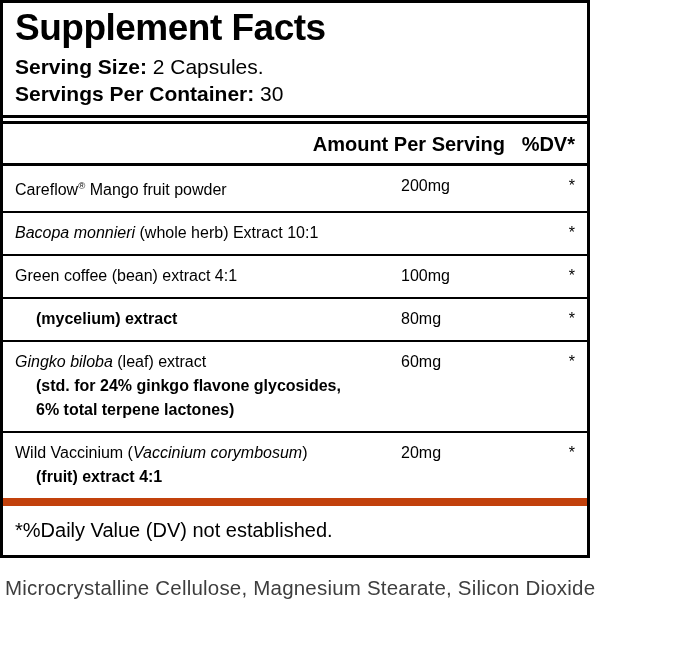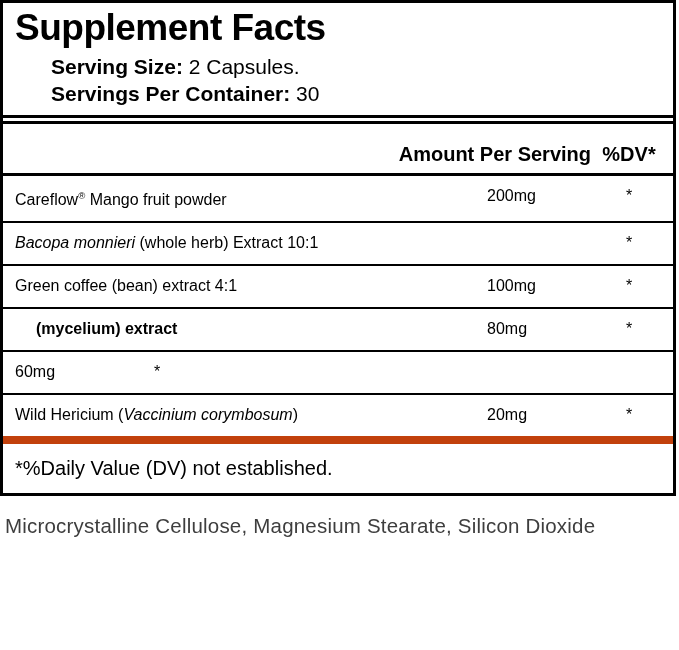--- a/index.html
+++ b/index.html
@@ -7,53 +7,53 @@
     padding: 0;
     background: #ffffff;
     width: 679px;
     height: 650px;
     overflow: hidden;
     font-family: "Liberation Sans", sans-serif;
     color: #000000;
   }
   .panel {
     box-sizing: border-box;
-    width: 676px;
+    width: 590px;
     border: 3px solid #000000;
     background: #ffffff;
   }
   
   .title-section { padding: 4px 12px 8px 12px; }
   .panel-title {
     font-size: 37px;
     font-weight: bold;
     letter-spacing: -0.5px;
     line-height: 1.05;
     margin: 2px 0 5px 0;
   }
   .serving-line { font-size: 21px; line-height: 27px; }
-  .serving-line b { font-weight: bold; margin-left: 36px; }
+  .serving-line b { font-weight: bold; }
   
   .double-rule {
     height: 3px;
     background: #ffffff;
     border-top: 3px solid #000000;
     border-bottom: 3px solid #000000;
   }
   
   .header-row {
     display: flex;
     align-items: flex-end;
-    padding: 19px 12px 7px 12px;
+    padding: 9px 12px 7px 12px;
     border-bottom: 3px solid #000000;
     font-size: 20px;
     font-weight: bold;
   }
   .header-spacer { flex: 1; text-align: right; padding-right: 6px; }
-  .col-dv { width: 64px; text-align: center; }
+  .col-dv { width: 64px; text-align: right; }
   
   .ing-row {
     display: flex;
     padding: 8px 12px 9px 12px;
     border-bottom: 2px solid #000000;
     font-size: 16px;
     line-height: 24px;
   }
   .ing-row.last { border-bottom: none; }
   .ing-name { flex: 1; padding-right: 6px; }
@@ -122,26 +122,32 @@
         <div class="col-dv">*</div>
       </div>
       <div class="ing-row">
         <div class="ing-name">
           <div class="cont"><span>(mycelium) extract</span></div>
         </div>
         <div class="ing-amount">80mg</div>
         <div class="col-dv">*</div>
       </div>
       <div class="ing-row">
+        <div class="ing-name">
+          <div><span class="it">Gingko biloba</span><span> (leaf) extract</span></div>
+          <div class="cont"><span>(std. for 24% ginkgo flavone glycosides,</span></div>
+          <div class="cont"><span>6% total terpene lactones)</span></div>
+        </div>
         <div class="ing-amount">60mg</div>
         <div class="col-dv">*</div>
       </div>
       <div class="ing-row last">
         <div class="ing-name">
-          <div><span>Wild Hericium (</span><span class="it">Vaccinium corymbosum</span><span>)</span></div>
+          <div><span>Wild Vaccinium (</span><span class="it">Vaccinium corymbosum</span><span>)</span></div>
+          <div class="cont"><span>(fruit) extract 4:1</span></div>
         </div>
         <div class="ing-amount">20mg</div>
         <div class="col-dv">*</div>
       </div>
     </div>
 
   <div class="footnote-row">
     <span>*%Daily Value (DV) not established.</span>
   </div>
 

